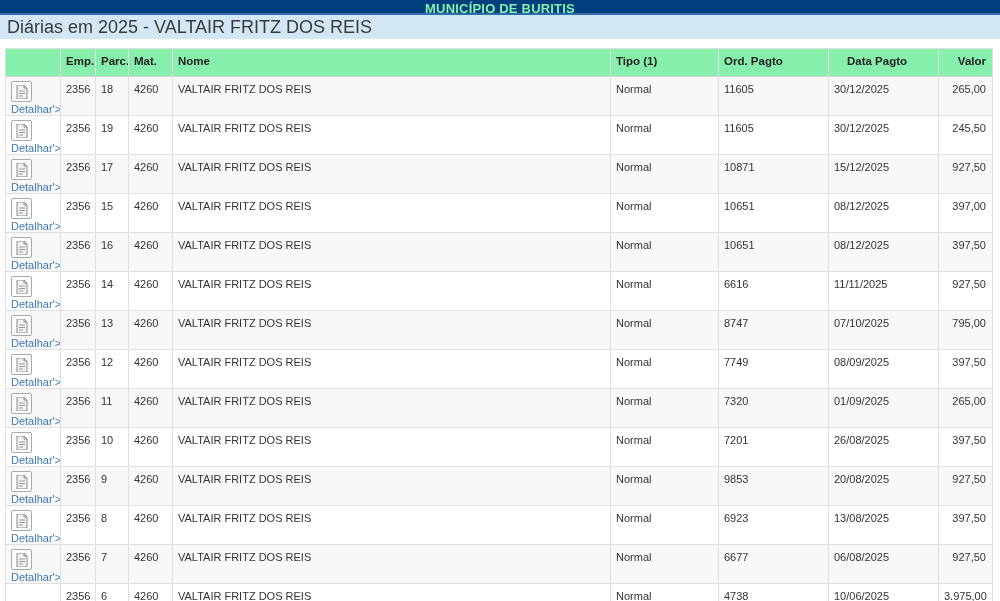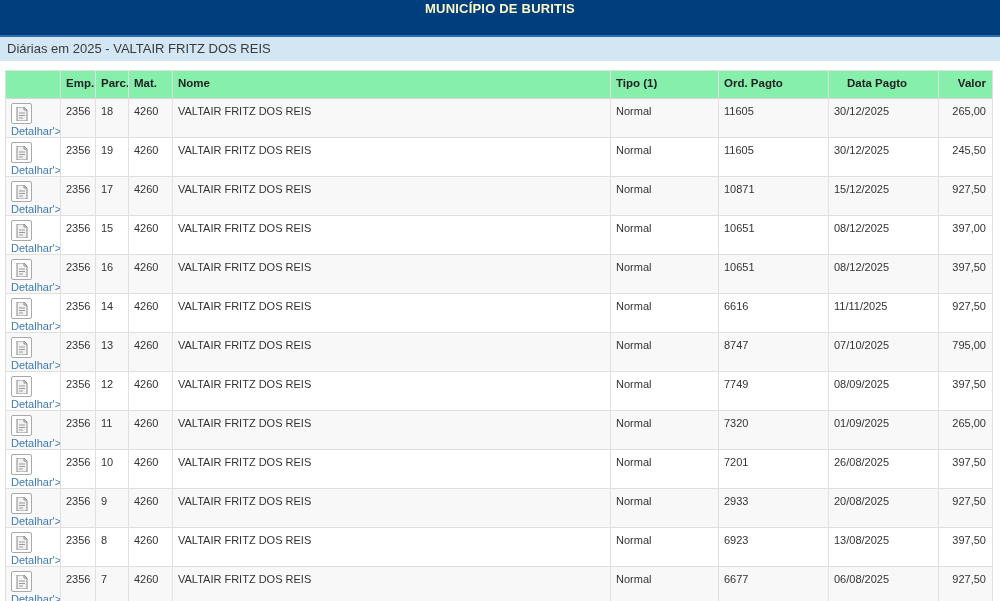--- a/index.html
+++ b/index.html
@@ -1,26 +1,26 @@
 <!DOCTYPE html>
 <html><head>
 <meta charset="utf-8">
 <style>
   * { margin:0; padding:0; box-sizing:border-box; }
   html,body { width:1000px; height:601px; overflow:hidden; background:#ffffff;
     font-family:"Liberation Sans", sans-serif; }
 
   
-  .topbar { background:#003e7e; border-bottom:2px solid #2f6cab; height:37px;
-    text-align:center; color:#fef9c3; padding-top:2px; }
+  .topbar { background:#003e7e; border-bottom:2px solid #2f6cab; height:15px;
+    text-align:center; color:#86efac; padding-top:2px; }
   .topbar .muni { font-size:13px; font-weight:bold; line-height:14px; letter-spacing:.2px; }
   .topbar .portal { font-size:13px; font-weight:bold; line-height:14px; }
 
   
-  .pagetitle { background:#d2e6f3; height:24px; line-height:24px; font-size:13px;
+  .pagetitle { background:#d2e6f3; height:24px; line-height:24px; font-size:18px;
     color:#3a3a3a; padding-left:7px; }
 
   
   table { border-collapse:collapse; table-layout:fixed; width:987px; margin:9px 0 0 5px;
     font-size:11px; color:#333; }
   th, td { border:1px solid #e0e0e0; vertical-align:top; padding:6px 5px;
     overflow:hidden; white-space:nowrap; }
   thead tr { height:28px; }
   th { font-weight:bold; color:#222; text-align:left; font-size:11.5px;
     border-bottom:1px solid #d5d5d5; background:#86efac; }
@@ -326,21 +326,21 @@
           </svg>
         </span>
         <span class="dl">Detalhar'&gt;</span>
       </a>
     </td>
     <td>2356</td>
     <td>9</td>
     <td>4260</td>
     <td>VALTAIR FRITZ DOS REIS</td>
     <td>Normal</td>
-    <td>2933</td>
+    <td>9853</td>
     <td>20/08/2025</td>
     <td class="right">927,50</td>
   </tr>
 
   <tr>
     <td class="c-detail col-detail">
       <a class="detail" href="#">
         <span class="iconbox">
           <svg width="12" height="14" viewBox="0 0 12 14">
             <path d="M1 0 h7 l3 3 v11 h-10 z" fill="#f1f1f1" stroke="#8a8a8a" stroke-width="1"></path>

